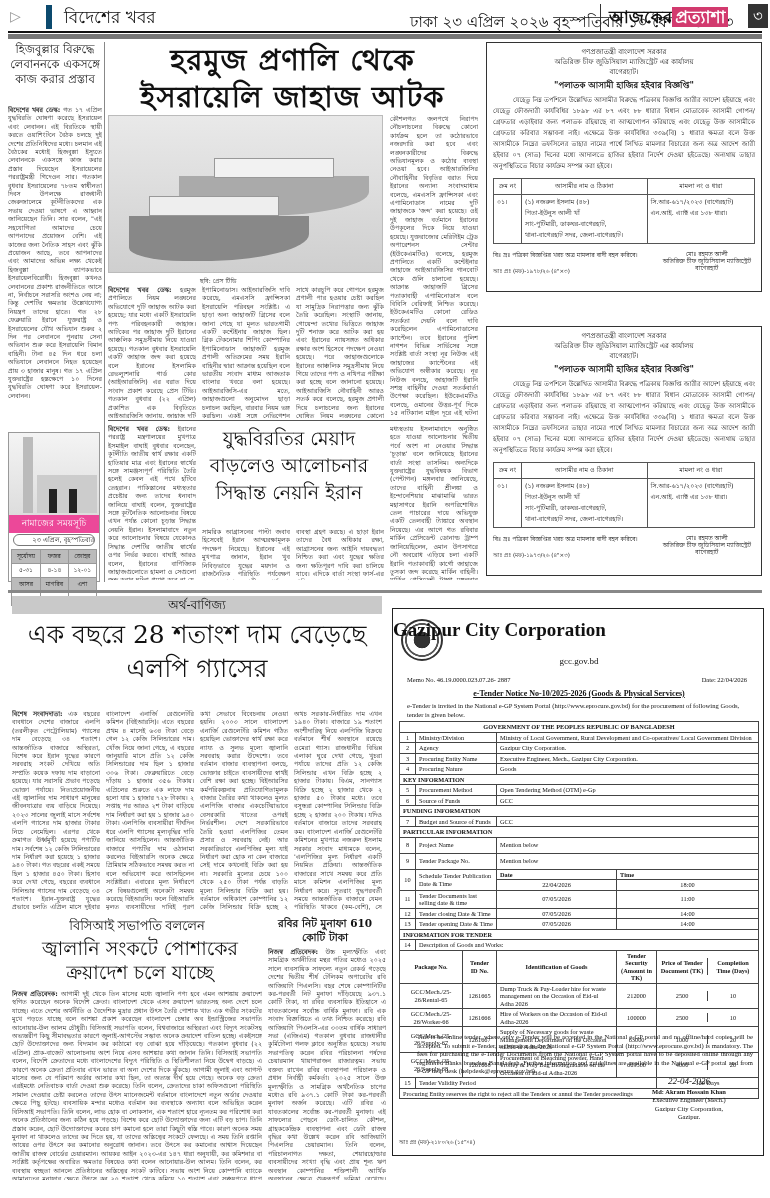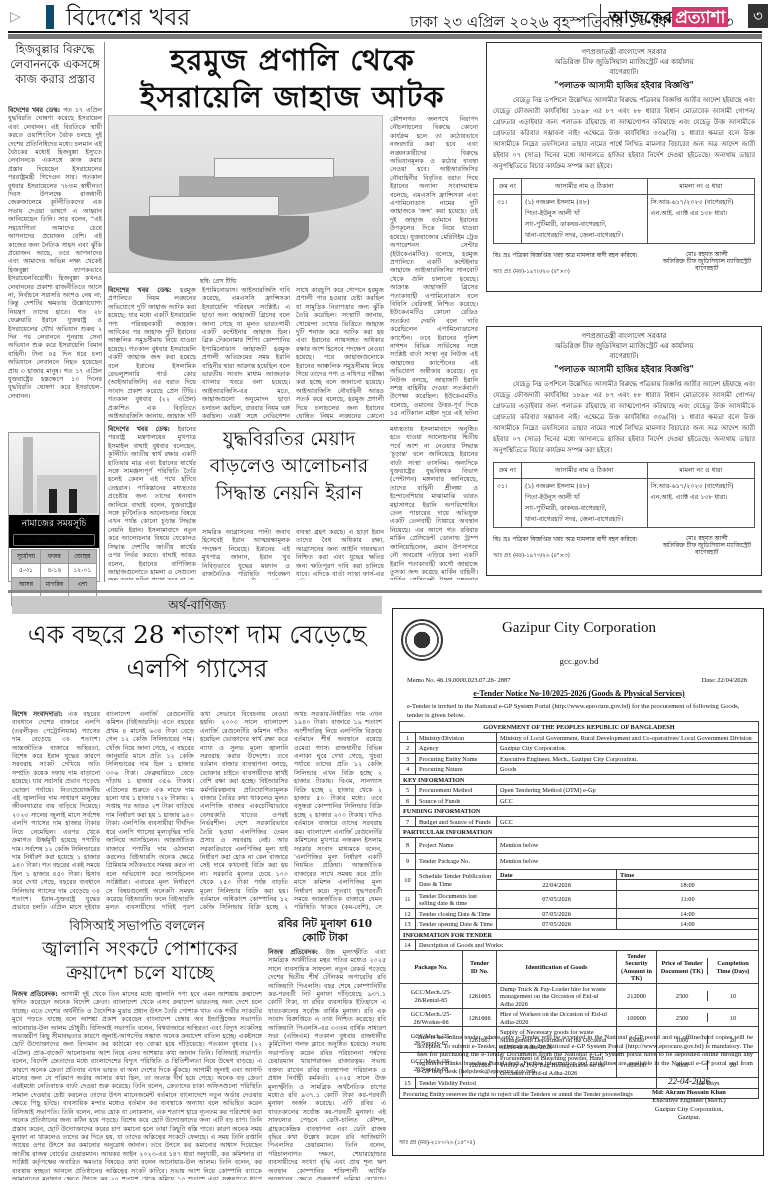--- a/index.html
+++ b/index.html
@@ -1,20 +1,20 @@
 <!DOCTYPE html>
 <html><head>
 <meta charset="utf-8">
 <style>
 *{box-sizing:border-box;margin:0;padding:0}
 body{width:770px;height:1198px;background:#fff;font-family:"DejaVu Sans",sans-serif;color:#111;overflow:hidden;position:relative}
 .abs{position:absolute}
 .hdr{left:0;top:0;width:770px;height:36px}
 .hdr .arrow{left:10px;top:8px;width:14px;height:18px;color:#999;font-size:14px}
-.hdr .sec{left:46px;top:5px;font-size:23px;font-family:"DejaVu Serif",serif;border-left:8px solid #0c4a6e;padding-left:12px;height:24px;line-height:24px}
+.hdr .sec{left:46px;top:5px;font-size:17px;font-family:"DejaVu Serif",serif;border-left:6px solid #0c4a6e;padding-left:12px;height:24px;line-height:24px}
 .hdr .date{left:410px;top:10px;font-size:15px}
 .hdr .brand{left:600px;top:4px;font-size:17px;font-weight:bold;border-left:1px solid #333;padding-left:8px}
 .hdr .brand .hl{background:#d23a6e;color:#fff;padding:0 3px}
 .hdr .pg{left:748px;top:4px;width:20px;height:24px;background:#333;color:#fff;font-size:15px;text-align:center;line-height:24px}
 .rule1{left:8px;top:31px;width:754px;height:2px;background:#111}
 .rule2{left:8px;top:34px;width:754px;height:5px;background:#777}
 .col-text{font-size:6.3px;line-height:8.4px;text-align:justify;color:#222;overflow:hidden}
 .col-text b{font-weight:bold}
 .side-head{left:8px;top:42px;width:94px;text-align:center;font-size:11.5px;line-height:15px;font-family:"DejaVu Serif",serif}
 .lead-head{left:110px;top:42px;width:365px;text-align:center;font-size:29px;line-height:37px;font-weight:bold;font-family:"DejaVu Serif",serif;letter-spacing:1px}
@@ -24,35 +24,35 @@
 .notice{border:1.5px solid #333;background:#fff;padding:4px 6px}
 .notice .c{text-align:center;font-size:7px;line-height:10px}
 .notice .t{text-align:center;font-size:8.5px;font-weight:bold;margin:2px 0}
 .notice p{font-size:6.5px;line-height:11px;text-align:justify;text-indent:20px}
 .ntab{width:100%;border-collapse:collapse;margin-top:6px;font-size:6.3px}
 .ntab td,.ntab th{border:1px solid #555;padding:2px 3px;vertical-align:top;font-weight:normal;text-align:left}
 .ntab th{text-align:center}
 .nfoot{font-size:6px;margin-top:6px;position:relative;height:28px}
 .prayer{left:8px;top:432px;width:92px;height:150px;border:1px solid #999}
 .prayer .img{position:absolute;left:0;top:0;width:90px;height:82px;background:linear-gradient(#f4f4f4,#ddd)}
-.prayer .band{position:absolute;left:0;top:82px;width:90px;height:33px;background:#000000;color:#fff;font-size:9px;text-align:center;line-height:16px}
-.prayer .dt{position:absolute;left:4px;top:101px;width:82px;height:12px;border:1px solid #777;border-radius:1px;font-size:6.5px;text-align:center;line-height:11px}
+.prayer .band{position:absolute;left:0;top:82px;width:90px;height:18px;background:#ec4899;color:#fff;font-size:9px;text-align:center;line-height:16px}
+.prayer .dt{position:absolute;left:4px;top:101px;width:82px;height:12px;border:1px solid #777;border-radius:6px;font-size:6.5px;text-align:right;line-height:11px}
 .prayer table{position:absolute;left:2px;top:116px;width:86px;border-collapse:collapse;font-size:6px}
 .prayer td{border:1px solid #999;text-align:center;padding:1px 0}
 .prayer td.h{background:#bbb}
 .sub-head{left:198px;top:425px;width:182px;text-align:center;font-size:19px;line-height:27px;font-family:"DejaVu Serif",serif}
 .hr{background:#555;height:1px}
 .biz-band{left:12px;top:596px;width:370px;height:18px;background:#c9c9c9;text-align:center;font-size:12px;line-height:18px;font-family:"DejaVu Serif",serif}
 .biz-head{left:12px;top:618px;width:370px;text-align:center;font-size:25px;line-height:34px;font-family:"DejaVu Serif",serif}
 .bci-kicker{left:60px;top:916px;width:250px;text-align:center;font-size:13px;font-family:Liberation Serif, serif}
 .bci-title{left:20px;top:934px;width:240px;text-align:center;font-size:19px;line-height:24px;font-family:"DejaVu Serif",serif}
 .robi-head{left:265px;top:916px;width:120px;text-align:center;font-size:10.5px;line-height:14px;font-weight:bold;font-family:"DejaVu Serif",serif}
 .gcc{left:392px;top:608px;width:372px;height:548px;border:1.5px solid #222;background:#fff;font-family:"Liberation Serif",serif}
 .gcc .logo{position:absolute;left:8px;top:10px;width:42px;height:42px;border-radius:50%;border:2px solid #333;background:radial-gradient(circle,#333 30%,#fff 32%,#fff 55%,#555 57%,#555 62%,#fff 64%)}
-.gcc .name{position:absolute;left:0;top:10px;width:372px;text-align:center;font-size:15px;font-weight:normal}
+.gcc .name{position:absolute;left:0;top:10px;width:372px;text-align:left;font-size:19px;font-weight:bold}
 .gcc .addr{position:absolute;left:0;top:34px;width:372px;text-align:center;font-size:9px}
 .gcc .web{position:absolute;left:0;top:47px;width:372px;text-align:center;font-size:9px}
 .gcc .memo{position:absolute;left:14px;top:67px;font-size:6.5px}
 .gcc .date{position:absolute;right:16px;top:67px;font-size:6.5px}
 .gcc .ttl{position:absolute;left:0;top:80px;width:372px;text-align:center;font-size:8px;font-weight:bold;text-decoration:underline}
 .gcc .intro{position:absolute;left:14px;top:93px;width:345px;font-size:6.6px;line-height:8.5px}
 .gt{position:absolute;left:6px;top:112px;width:360px;border-collapse:collapse;font-size:6.3px;line-height:7.5px}
 .gt td{border:1px solid #444;padding:1px 3px;vertical-align:middle}
 .gt .sec td{font-weight:bold}
 .gt .num{width:16px;text-align:center}

